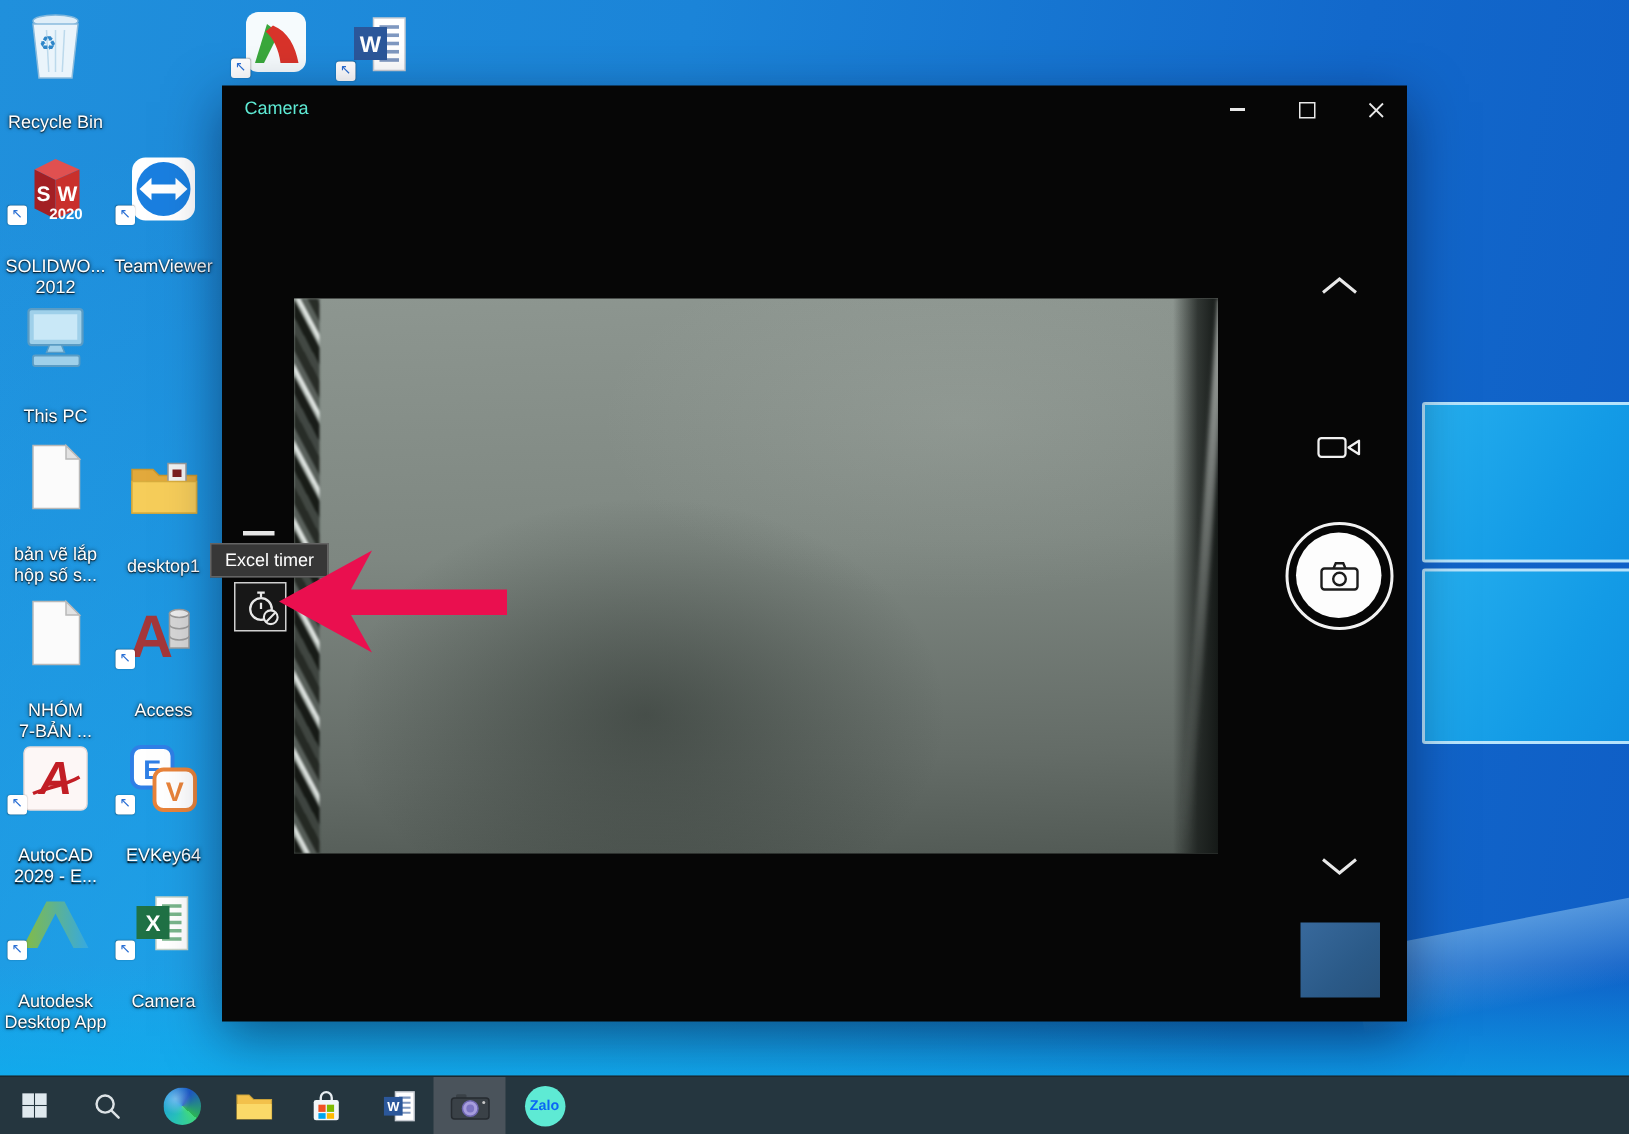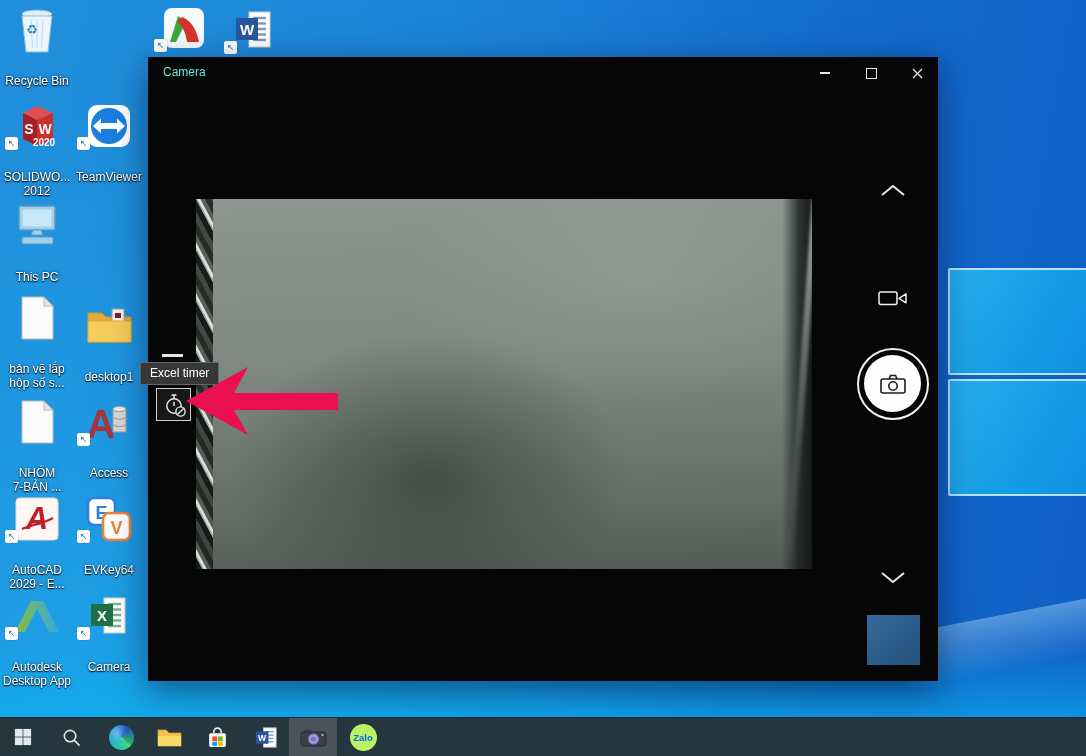--- a/index.html
+++ b/index.html
@@ -64,21 +64,21 @@
     border:2.5px solid #f2f2f2;box-sizing:border-box;cursor:pointer;}
   #capture .inner{position:absolute;left:5px;top:5px;width:57px;height:57px;border-radius:50%;background:#fdfdfd;
     display:flex;align-items:center;justify-content:center;}
   #thumb{position:absolute;left:719px;top:558px;width:53px;height:50px;cursor:pointer;
     background:linear-gradient(135deg,#38699c,#2b5a88 60%,#27527c);}
   
   #taskbar{position:absolute;left:0;top:717px;width:1086px;height:39px;background:#25363f;z-index:20;
     border-top:1px solid rgba(0,0,0,.25);box-sizing:border-box;}
   .tbtn{position:absolute;top:0;height:38px;display:flex;align-items:center;justify-content:center;cursor:pointer;}
   #tb-camera{left:289px;width:48px;background:#4a535b;}
-  #zalo{width:27px;height:27px;border-radius:50%;background:#bef264;display:flex;align-items:center;justify-content:center;}
+  #zalo{width:27px;height:27px;border-radius:50%;background:#5eead4;display:flex;align-items:center;justify-content:center;}
   #zalo span{color:#0a66f5;font-weight:bold;font-size:9.5px;}
 </style>
 </head>
 <body>
 
 <div id="screen">
 
   <div class="pane" id="pane1"></div>
   <div class="pane" id="pane2"></div>
   <div class="beam"></div>

